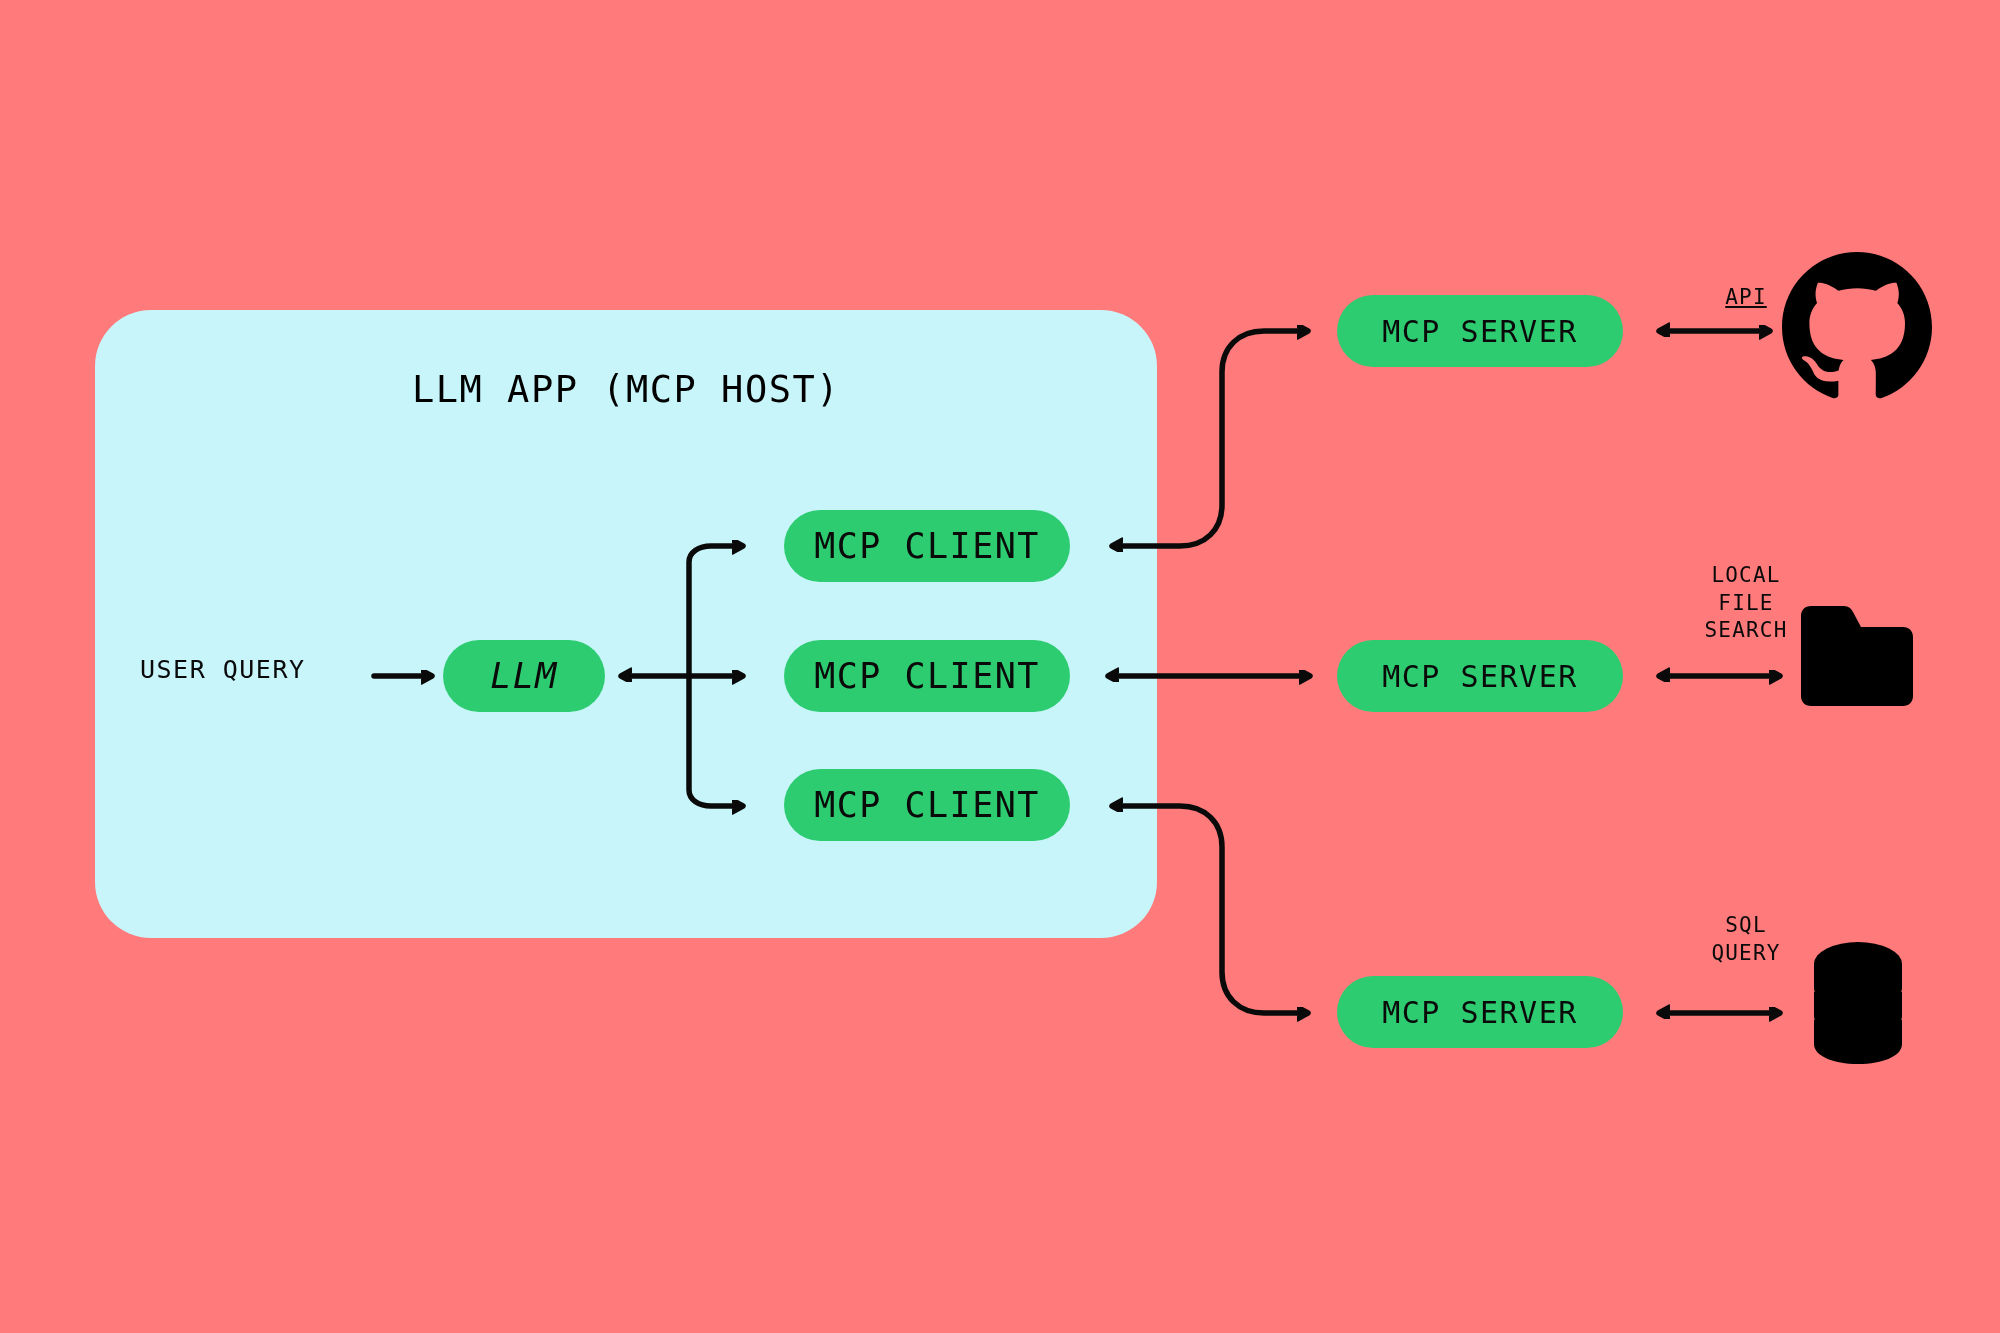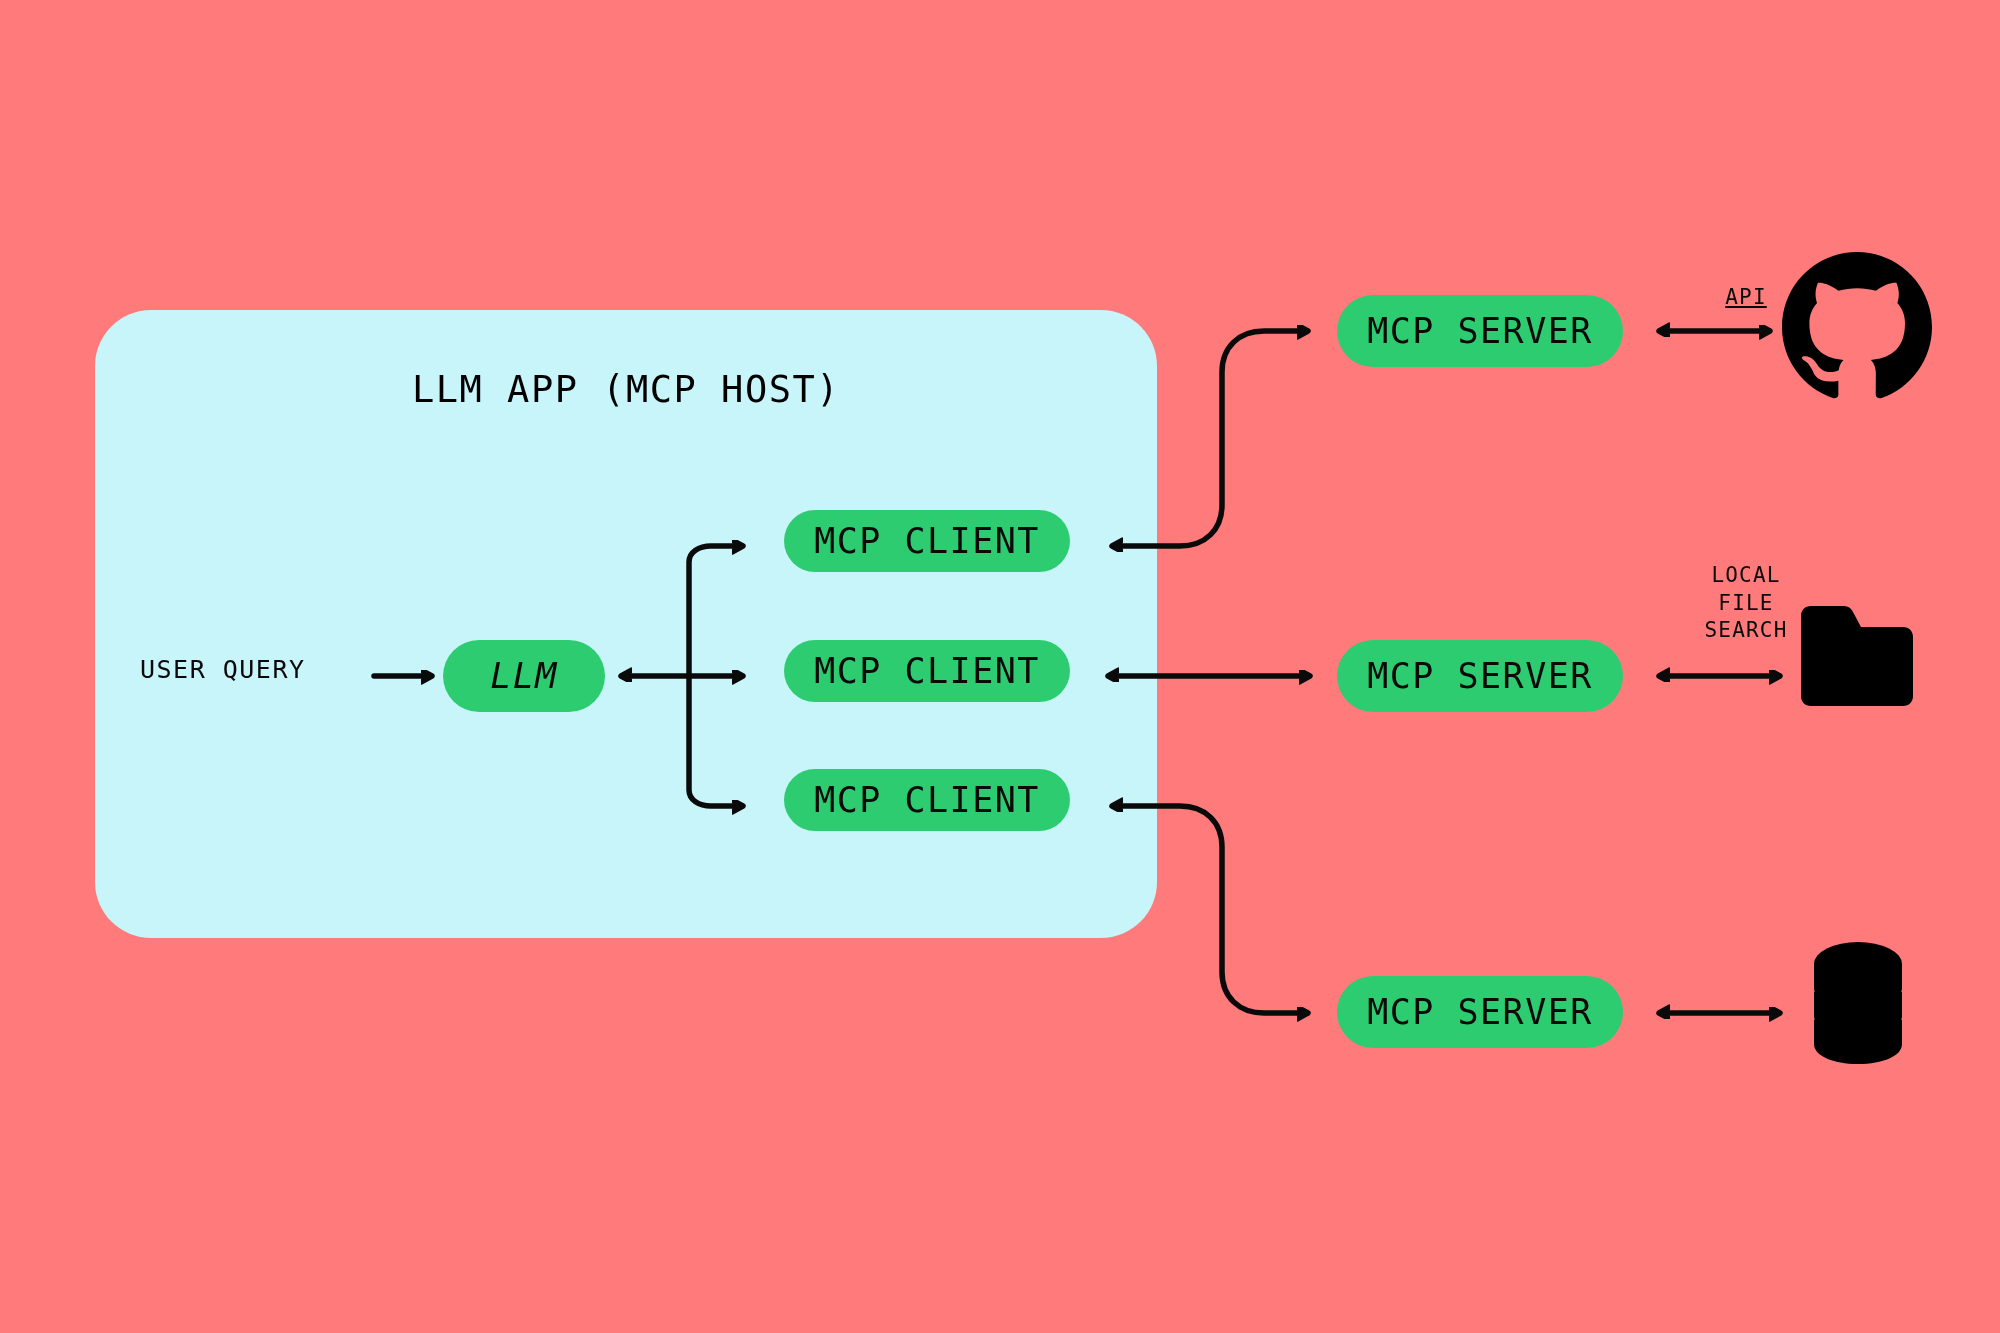--- a/index.html
+++ b/index.html
@@ -61,31 +61,31 @@
     box-sizing: border-box;
   }
   .pill-llm {
     left: 443px; top: 640px;
     width: 162px; height: 72px;
     font-size: 35px;
     font-style: italic;
   }
   .pill-client {
     left: 784px;
-    width: 286px; height: 62px;
+    width: 286px; height: 72px;
     font-size: 35px;
   }
   .client-1 { top: 510px; }
   .client-2 { top: 640px; }
   .client-3 { top: 769px; }
 
   .pill-server {
     left: 1337px;
     width: 286px; height: 72px;
-    font-size: 35px;
+    font-size: 30px;
   }
   .server-1 { top: 295px; }
   .server-2 { top: 640px; }
   .server-3 { top: 976px; }
 
   
   .static-label {
     position: absolute;
     color: #0A0A0A;
     white-space: nowrap;
@@ -194,20 +194,24 @@
   <div class="edge-label label-api">
     <div>API</div>
   </div>
 
   <div class="edge-label label-local">
     <div>LOCAL</div>
     <div>FILE</div>
     <div>SEARCH</div>
   </div>
 
+  <div class="edge-label label-sql">
+    <div>SQL</div>
+    <div>QUERY</div>
+  </div>
 
   <div class="ext-icon icon-github">
     <svg width="150" height="150" viewBox="0 0 16 16" aria-hidden="true">
       <path fill="#000000" d="M8 0C3.58 0 0 3.58 0 8c0 3.54 2.29 6.53 5.47 7.59.4.07.55-.17.55-.38
         0-.19-.01-.82-.01-1.49-2.01.37-2.53-.49-2.69-.94-.09-.23-.48-.94-.82-1.13-.28-.15-.68-.52-.01-.53.63-.01
         1.08.58 1.23.82.72 1.21 1.87.87 2.33.66.07-.52.28-.87.51-1.07-1.78-.2-3.64-.89-3.64-3.95
         0-.87.31-1.59.82-2.15-.08-.2-.36-1.02.08-2.12 0 0 .67-.21 2.2.82.64-.18 1.32-.27 2-.27.68 0
         1.36.09 2 .27 1.53-1.04 2.2-.82 2.2-.82.44 1.1.16 1.92.08 2.12.51.56.82 1.27.82 2.15 0
         3.07-1.87 3.75-3.65 3.95.29.25.54.73.54 1.48 0 1.07-.01 1.93-.01 2.2 0
         .21.15.46.55.38A8.01 8.01 0 0 0 16 8c0-4.42-3.58-8-8-8z"></path>

